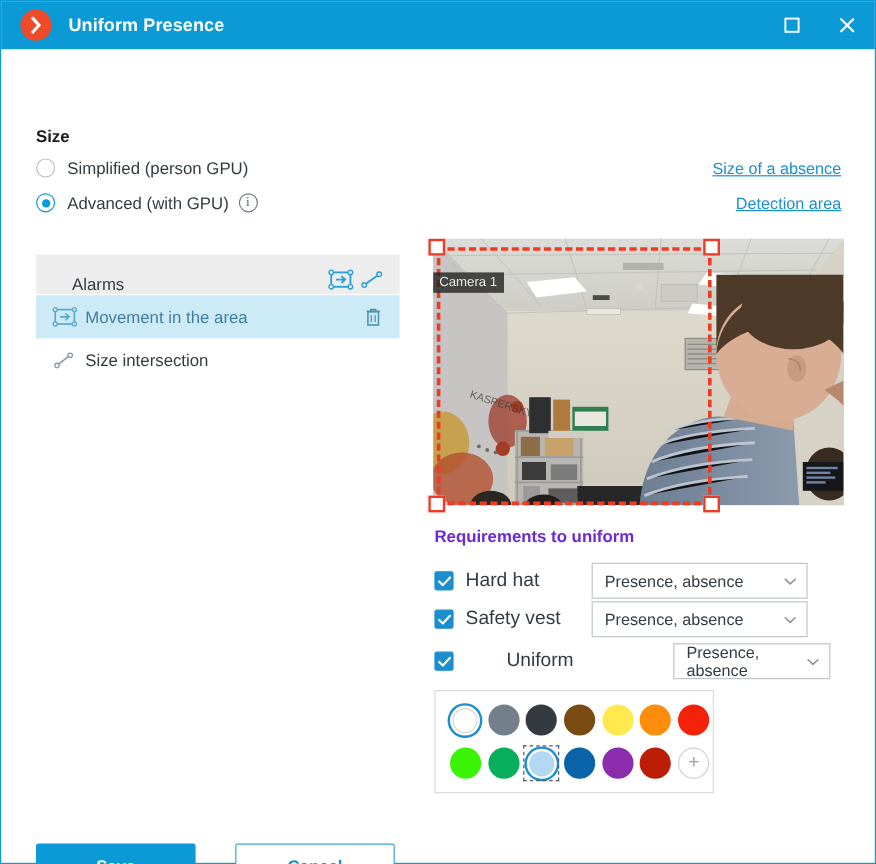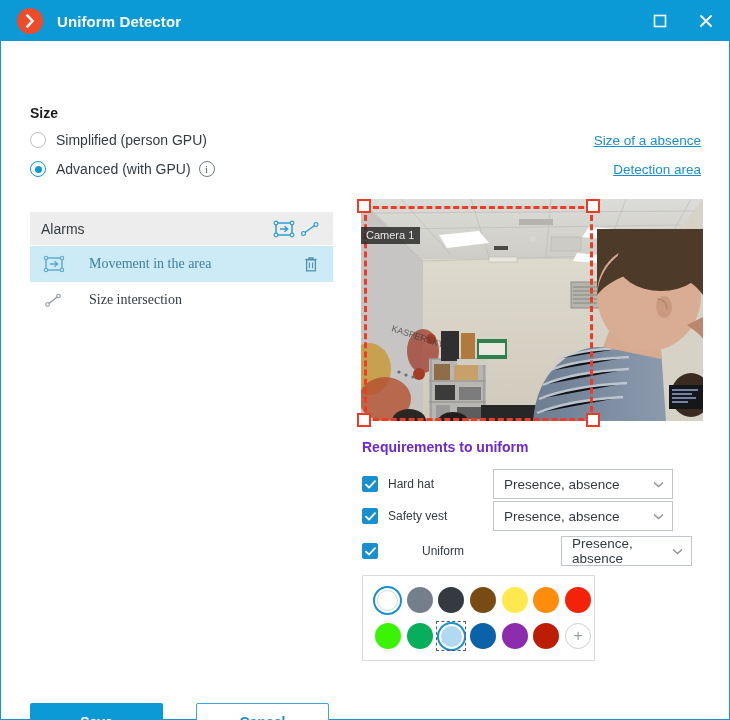--- a/index.html
+++ b/index.html
@@ -115,22 +115,22 @@
   }
   .link.l1 { top: 92px; }
   .link.l2 { top: 121px; text-decoration: underline; }
 
   
   .alarms-header {
     position: absolute;
     left: 29px; top: 171px;
     width: 303px; height: 33px;
     background: #ededed;
-    display: flex; align-items: center;
-    padding: 0 10px 0 11px;
+    display: flex; align-items: flex-end;
+    padding: 0 10px 0 30px;
   }
   .alarms-header .label {
     font-size: 14px; color: #333b42; flex: 1 1 auto;
   }
   .hdr-icon {
     width: 26px; height: 24px;
     display: flex; align-items: center; justify-content: center;
     cursor: pointer;
   }
   .alarm-list {
@@ -143,21 +143,21 @@
     display: flex; align-items: center;
     padding: 0 12px 0 13px;
     font-size: 14px;
     cursor: pointer;
   }
   .alarm-item.selected { background: #cdeaf7; }
   .alarm-item .ai-icon {
     width: 24px; flex: 0 0 24px;
     display: flex; align-items: center; justify-content: flex-start;
   }
-  .alarm-item .ai-label { flex: 1 1 auto; margin-left: 22px; font-family: Liberation Serif, serif; }
+  .alarm-item .ai-label { flex: 1 1 auto; margin-left: 4px; }
   .alarm-item.selected .ai-label { color: #3e7f9c; }
   .alarm-item:not(.selected) .ai-label { color: #333b42; }
   .trash { width: 20px; display:flex; align-items:center; justify-content:center; cursor:pointer; }
 
   
   .video-wrap {
     position: absolute;
     left: 360px; top: 158px;
     width: 342px; height: 222px;
     overflow: visible;
@@ -215,21 +215,21 @@
   .req-row.q3 { top: 495px; gap: 34px; }
   .checkbox {
     width: 16px; height: 16px;
     background: #1a8fd0; border: 1px solid #1a8fd0;
     border-radius: 2px;
     flex: 0 0 auto;
     display: flex; align-items: center; justify-content: center;
     cursor: pointer;
   }
   .req-label {
-    font-size: 12px; color: #333b42;
+    font-size: 16px; color: #333b42;
     margin-left: 10px;
     width: 105px; flex: 0 0 105px;
   }
   .select {
     width: 180px; height: 30px;
     border: 1px solid #bfc5c9;
     background: #ffffff;
     display: flex; align-items: center;
     padding: 0 8px 0 10px;
     font-size: 13.5px; color: #333b42;
@@ -303,21 +303,21 @@
 <body>
 
 <div class="window">
 
   <div class="titlebar">
     <div class="logo">
       <svg width="16" height="16" viewBox="0 0 16 16">
         <path d="M5.5 2.5 L10.5 8 L5.5 13.5" fill="none" stroke="#ffffff" stroke-width="2.6" stroke-linecap="square"></path>
       </svg>
     </div>
-    <div class="app-title">Uniform Detector</div>
+    <div class="app-title">Uniform Presence</div>
     <div class="win-buttons">
       <div class="win-btn">
         <svg width="14" height="14" viewBox="0 0 14 14">
           <rect x="1.5" y="1.5" width="11" height="11" fill="none" stroke="#ffffff" stroke-width="1.6"></rect>
         </svg>
       </div>
       <div class="win-btn">
         <svg width="14" height="14" viewBox="0 0 14 14">
           <path d="M2 2 L12 12 M12 2 L2 12" stroke="#ffffff" stroke-width="1.9" stroke-linecap="round"></path>
         </svg>

